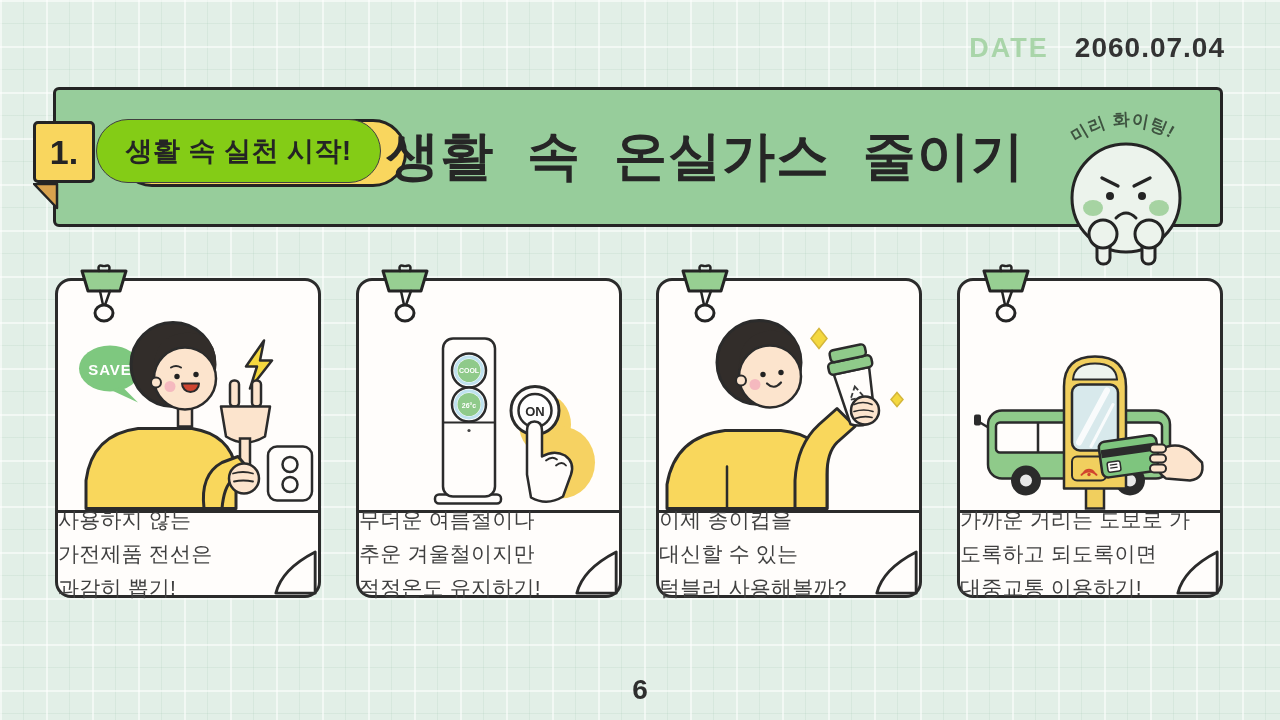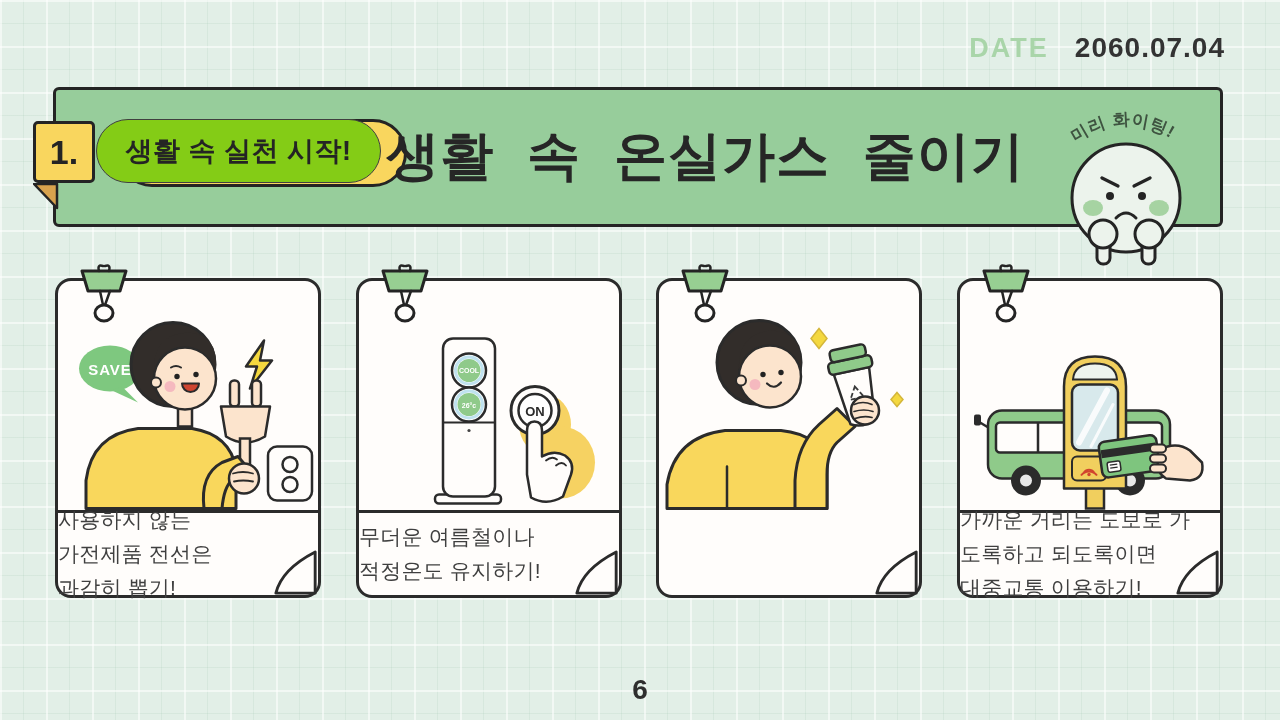--- a/index.html
+++ b/index.html
@@ -175,20 +175,21 @@
       <g>
         <circle cx="176" cy="128" r="24" fill="#fffdfb" stroke="#2b2b2b" stroke-width="3"></circle>
         <circle cx="176" cy="128" r="16.5" fill="#ffffff" stroke="#2b2b2b" stroke-width="2.5"></circle>
         <text x="176" y="133" text-anchor="middle" font-size="13" font-weight="900" fill="#2b2b2b">ON</text>
       </g>
       <path d="M168 192 L168 148 Q168 139 175.5 139 Q183 139 183 148 L183 174 Q195 167 206 173 Q216 180 212 192 L204 214 Q188 224 172 215 Z" fill="#fffdfb" stroke="#2b2b2b" stroke-width="2.5" stroke-linejoin="round"></path>
       <path d="M187 178 Q193 173 198 177 M197 183 Q203 178 207 183" stroke="#2b2b2b" stroke-width="1.8" fill="none" stroke-linecap="round"></path>
     </svg>
     <div class="caption">
       <span>무더운 여름철이나</span>
+      <span>추운 겨울철이지만</span>
       <span>적정온도 유지하기!</span>
     </div>
     <svg class="dogear" width="46" height="46" viewBox="0 0 48 48">
       <path d="M3 45 Q 9 20 44 2 L44 45 Z" fill="#fffdfb" stroke="#2b2b2b" stroke-width="3" stroke-linejoin="round"></path>
     </svg>
   </div>
 
   <div class="card c3">
     <svg class="clip" width="64" height="70" viewBox="0 0 64 70">
       <polygon points="10,8 54,8 48,28 16,28" fill="#97cf92" stroke="#242424" stroke-width="3" stroke-linejoin="round"></polygon>
@@ -212,20 +213,25 @@
       <path d="M136 226 L136 198 Q138 162 160 142 L178 126 L196 144 L178 160 Q168 170 168 192 L168 226 Z" fill="#f9d75c" stroke="#2b2b2b" stroke-width="3" stroke-linejoin="round"></path>
       <g transform="rotate(-12 196 105)">
         <path d="M178 88 L214 88 L209 140 Q196 147 184 140 Z" fill="#fffdfb" stroke="#2b2b2b" stroke-width="2.5" stroke-linejoin="round"></path>
         <rect x="174" y="76" width="44" height="12" rx="4" fill="#8fca8a" stroke="#2b2b2b" stroke-width="2.5"></rect>
         <rect x="178" y="64" width="36" height="12" rx="4" fill="#8fca8a" stroke="#2b2b2b" stroke-width="2.5"></rect>
         <path d="M196 104 L203 116 L189 116 Z" fill="none" stroke="#3a3a3a" stroke-width="1.8" stroke-dasharray="5 2.5"></path>
       </g>
       <circle cx="206" cy="128" r="14" fill="#fce4cd" stroke="#2b2b2b" stroke-width="2.5"></circle>
       <path d="M195 122 Q204 118 213 122 M195 129 Q205 126 214 129 M196 136 Q205 133 213 135" stroke="#2b2b2b" stroke-width="1.7" fill="none" stroke-linecap="round"></path>
     </svg>
+    <div class="caption">
+      <span>이제 종이컵을</span>
+      <span>대신할 수 있는</span>
+      <span>텀블러 사용해볼까?</span>
+    </div>
     <svg class="dogear" width="46" height="46" viewBox="0 0 48 48">
       <path d="M3 45 Q 9 20 44 2 L44 45 Z" fill="#fffdfb" stroke="#2b2b2b" stroke-width="3" stroke-linejoin="round"></path>
     </svg>
   </div>
 
   <div class="card c4">
     <svg class="clip" width="64" height="70" viewBox="0 0 64 70">
       <polygon points="10,8 54,8 48,28 16,28" fill="#97cf92" stroke="#242424" stroke-width="3" stroke-linejoin="round"></polygon>
       <path d="M27 8 Q25 1 31 3 M37 8 Q39 1 33 3" fill="none" stroke="#242424" stroke-width="2.5" stroke-linecap="round"></path>
       <path d="M28 28 L31 42 M38 28 L33 42" fill="none" stroke="#242424" stroke-width="2.5" stroke-linecap="round"></path>

